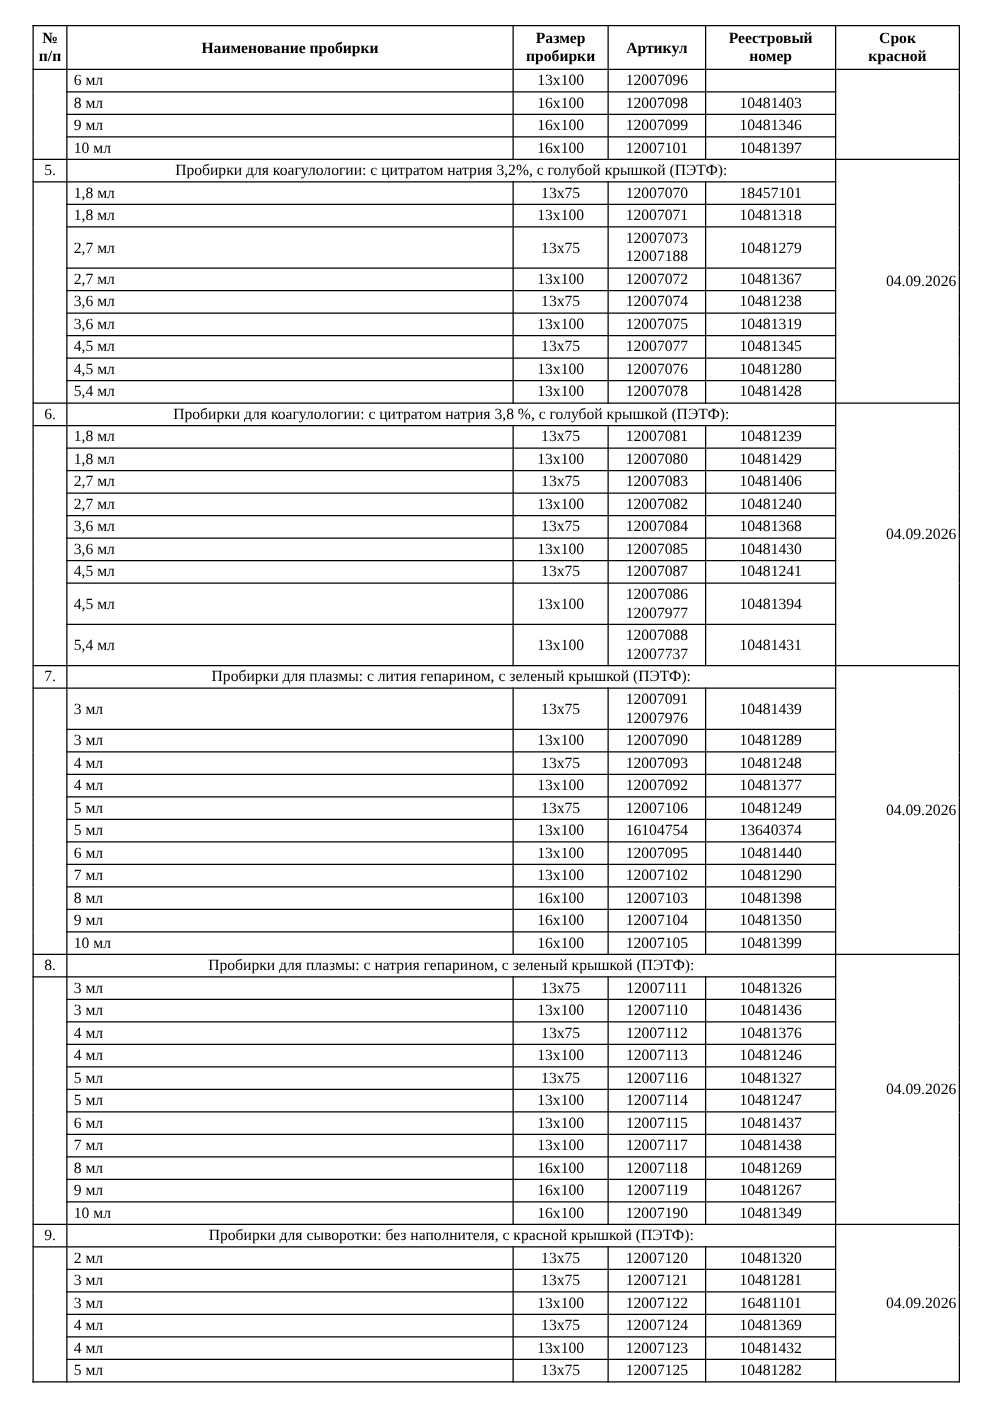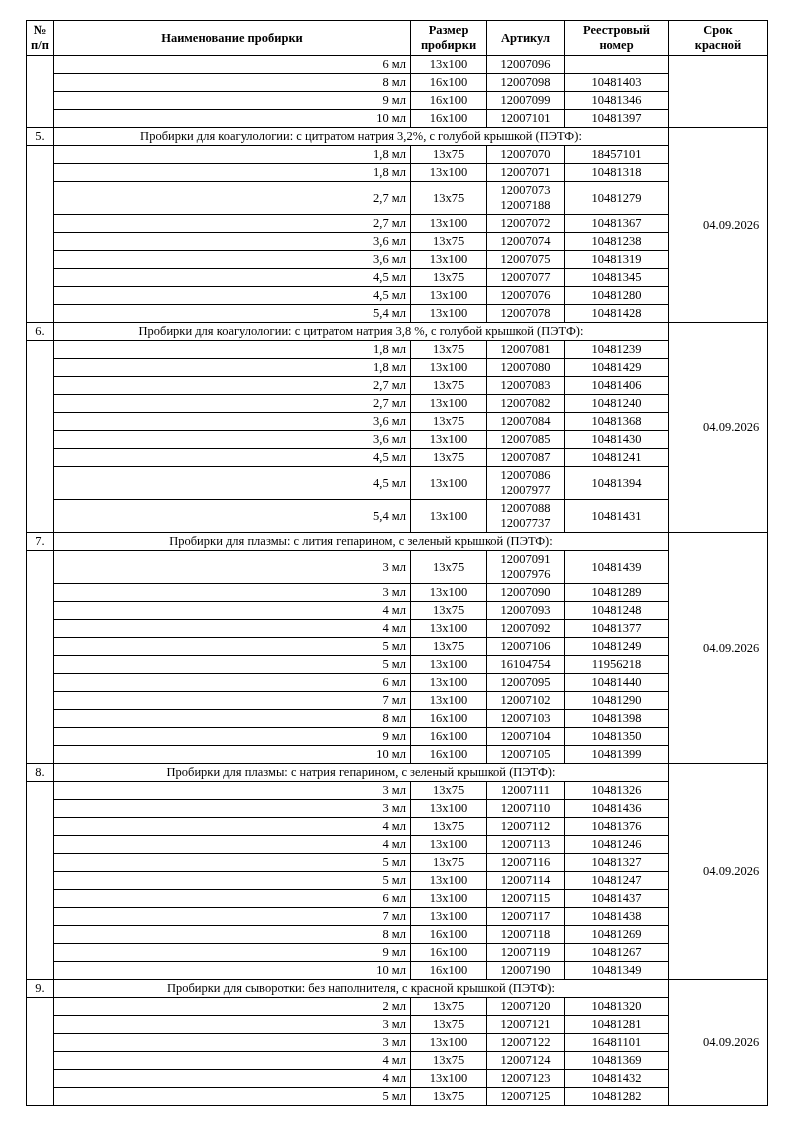--- a/index.html
+++ b/index.html
@@ -30,33 +30,33 @@
     font-weight: bold;
     text-align: center;
     white-space: pre-line;
     padding: 2px 1px;
   }
   td.c-num {
     text-align: center;
     padding: 1px 1px;
   }
   td.c-name {
-    text-align: right;
+    text-align: left;
     padding: 1px 4px 1px 5px;
   }
   td.c-center {
     text-align: center;
     white-space: pre-line;
   }
   td.c-title {
     font-weight: normal;
     text-align: center;
   }
   td.c-term {
-    text-align: left;
+    text-align: right;
     padding-left: 34px;
   }
 </style>
 </head>
 <body>
 
 <table class="doc-table">
   <colgroup>
     <col style="width:27px">
     <col style="width:357px">
@@ -263,21 +263,21 @@
       <tr>
         <td class="c-name">5 мл</td>
         <td class="c-center">13x75</td>
         <td class="c-center">12007106</td>
         <td class="c-center">10481249</td>
       </tr>
       <tr>
         <td class="c-name">5 мл</td>
         <td class="c-center">13x100</td>
         <td class="c-center">16104754</td>
-        <td class="c-center">11956218</td>
+        <td class="c-center">13640374</td>
       </tr>
       <tr>
         <td class="c-name">6 мл</td>
         <td class="c-center">13x100</td>
         <td class="c-center">12007095</td>
         <td class="c-center">10481440</td>
       </tr>
       <tr>
         <td class="c-name">7 мл</td>
         <td class="c-center">13x100</td>

